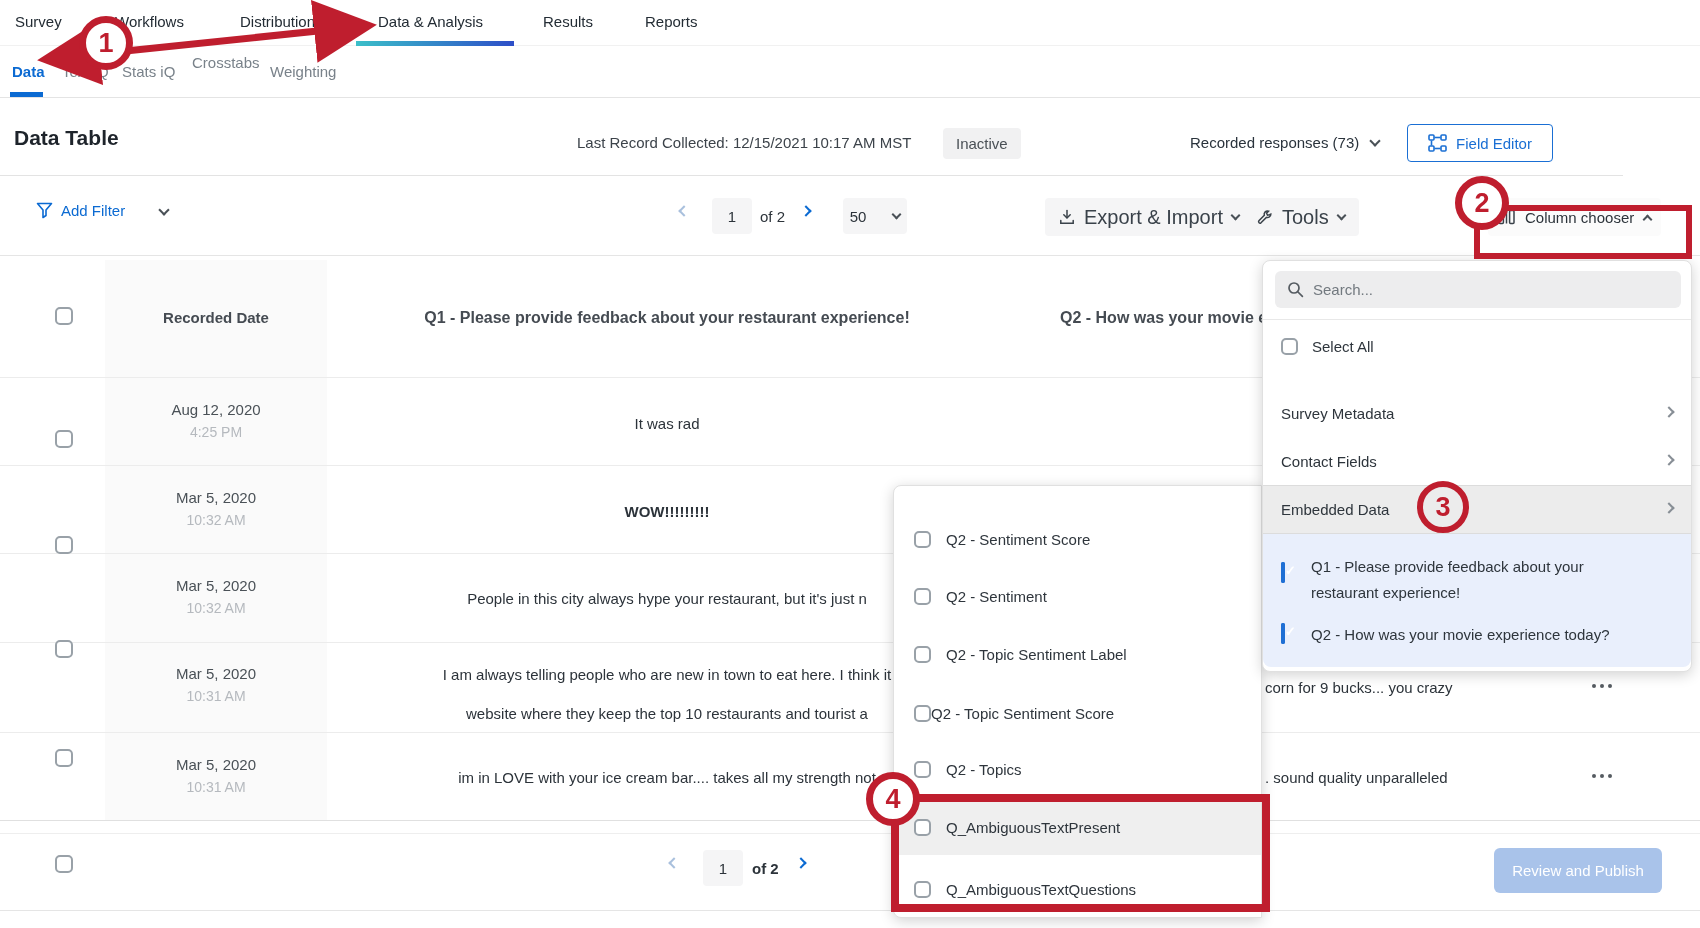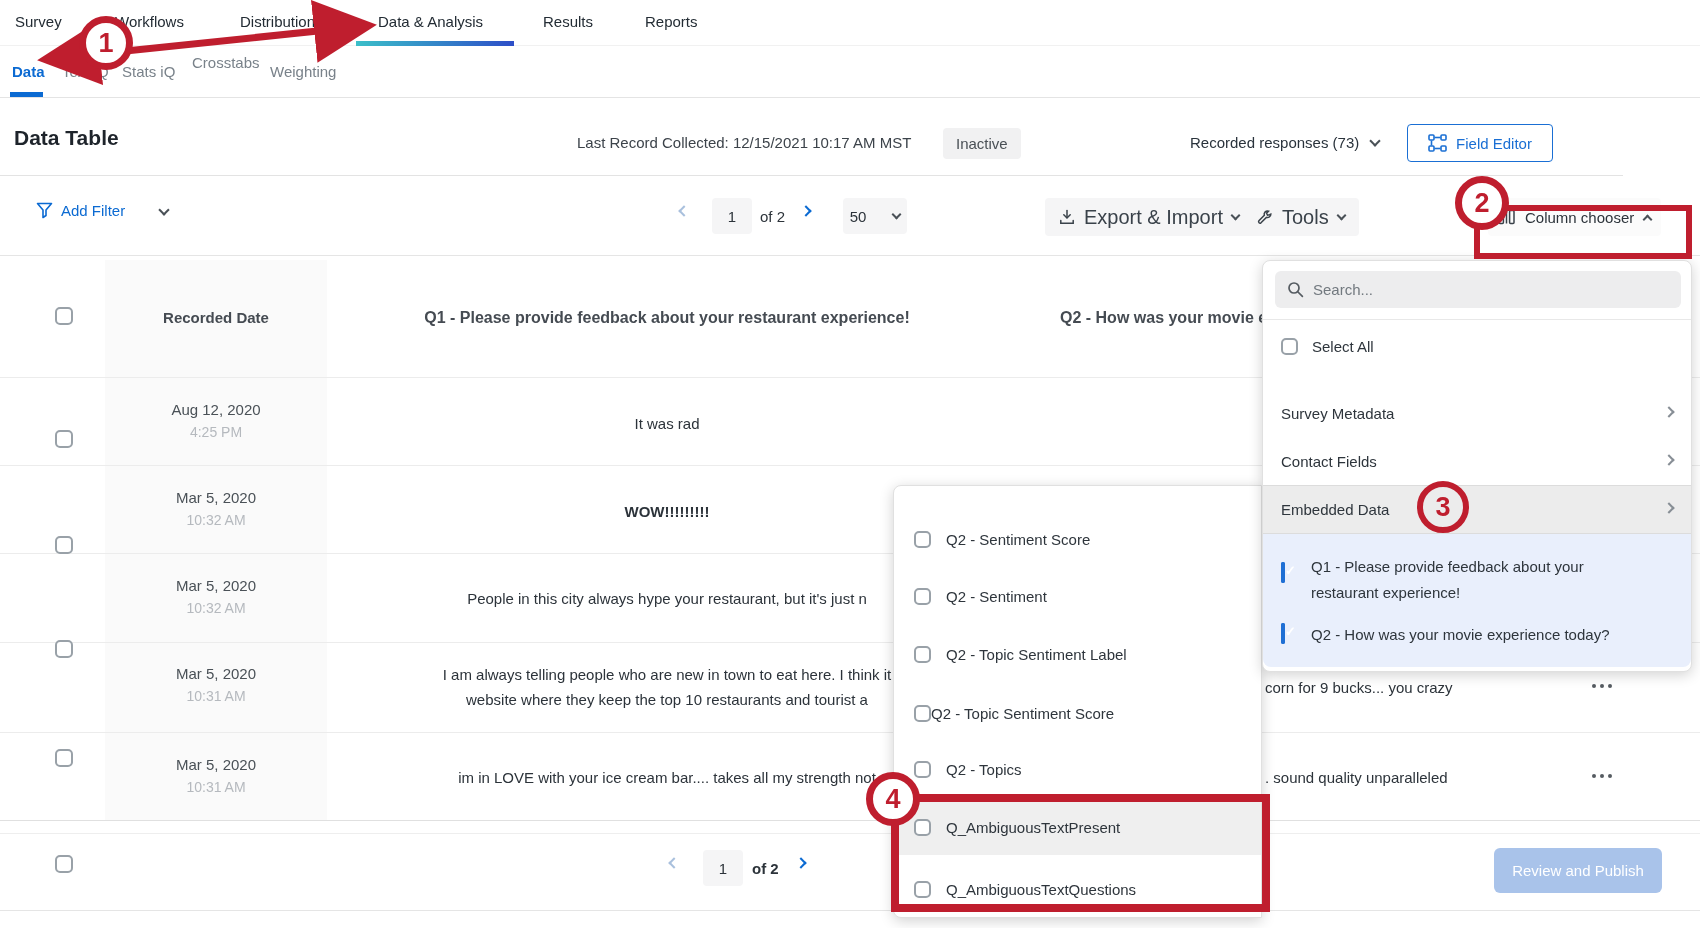--- a/index.html
+++ b/index.html
@@ -203,21 +203,21 @@
     </div>
     <div class="cell-text abs" style="left:327px;top:334px;width:680px;text-align:center;white-space:nowrap;">People in this city always hype your restaurant, but it's just n</div>
 
     <div class="cb abs" style="left:55px;top:421px;"></div>
     <div class="abs" style="left:105px;top:409px;width:222px;text-align:center;">
       <div class="cell-date">Mar 5, 2020</div>
       <div class="cell-time">10:31 AM</div>
     </div>
     <div class="abs" style="left:327px;top:410px;width:680px;text-align:center;">
       <div class="cell-text" style="white-space:nowrap;">I am always telling people who are new in town to eat here. I think it</div>
-      <div class="cell-text" style="margin-top:8px;white-space:nowrap;">website where they keep the top 10 restaurants and tourist a</div>
+      <div class="cell-text" style="margin-top:22px;white-space:nowrap;">website where they keep the top 10 restaurants and tourist a</div>
     </div>
     <div class="cell-text abs" style="left:1265px;top:423px;white-space:nowrap;">corn for 9 bucks... you crazy</div>
     <div class="dots abs" style="left:1592px;top:428px;">
         <i></i>
         <i></i>
         <i></i>
       </div>
 
     <div class="cb abs" style="left:55px;top:509px;"></div>
     <div class="abs" style="left:105px;top:500px;width:222px;text-align:center;">

